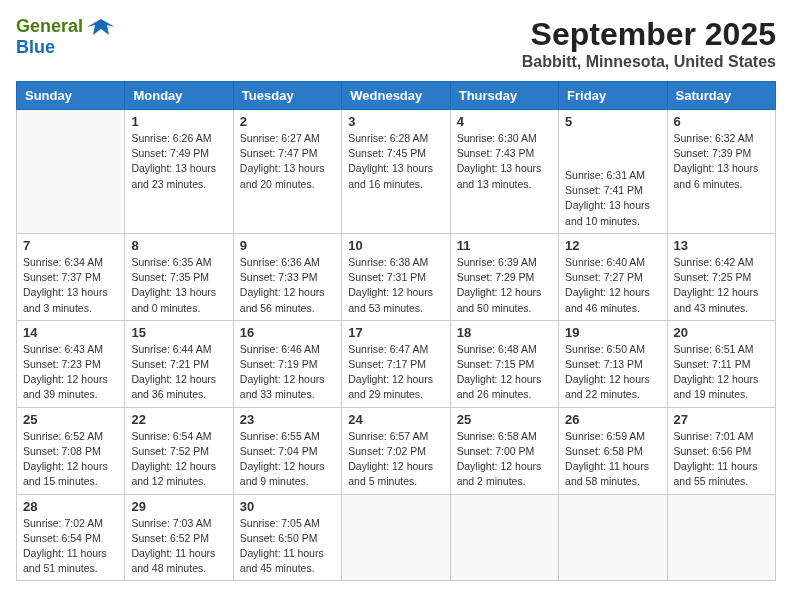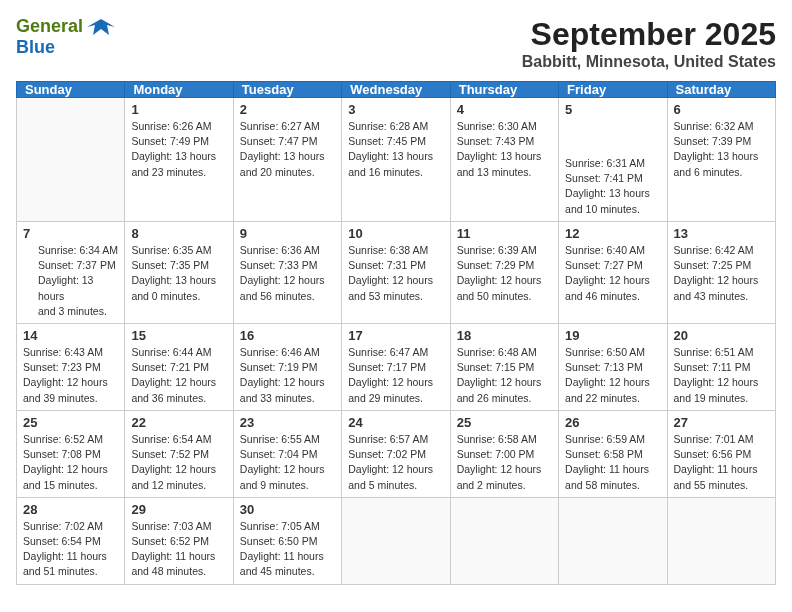--- a/index.html
+++ b/index.html
@@ -42,21 +42,21 @@
     .calendar {
       width: 100%;
       border-collapse: collapse;
       border: 1px solid #ccc;
     }
     .calendar th {
       background-color: #2a7ac7;
       color: #fff;
       font-size: 13px;
       font-weight: bold;
-      padding: 0 8px;
+      padding: 6px 8px;
       text-align: left;
       border: 1px solid #1e6ab5;
     }
     .calendar td {
       border: 1px solid #ccc;
       vertical-align: top;
       padding: 4px 6px;
       width: calc(100%/7);
       min-height: 80px;
       font-size: 11px;
@@ -153,21 +153,21 @@
           <span class="day-number">6</span>
           <div class="day-info" style="white-space: pre-line;">Sunrise: 6:32 AM
 Sunset: 7:39 PM
 Daylight: 13 hours
 and 6 minutes.</div>
         </td>
       </tr>
       <tr>
         <td>
           <span class="day-number">7</span>
-          <div class="day-info" style="white-space: pre-line; margin-left: 15px;">Sunrise: 6:34 AM
+          <div class="day-info" style="white-space: pre-line;">Sunrise: 6:34 AM
 Sunset: 7:37 PM
 Daylight: 13 hours
 and 3 minutes.</div>
         </td>
         <td>
           <span class="day-number">8</span>
           <div class="day-info" style="white-space: pre-line;">Sunrise: 6:35 AM
 Sunset: 7:35 PM
 Daylight: 13 hours
 and 0 minutes.</div>

